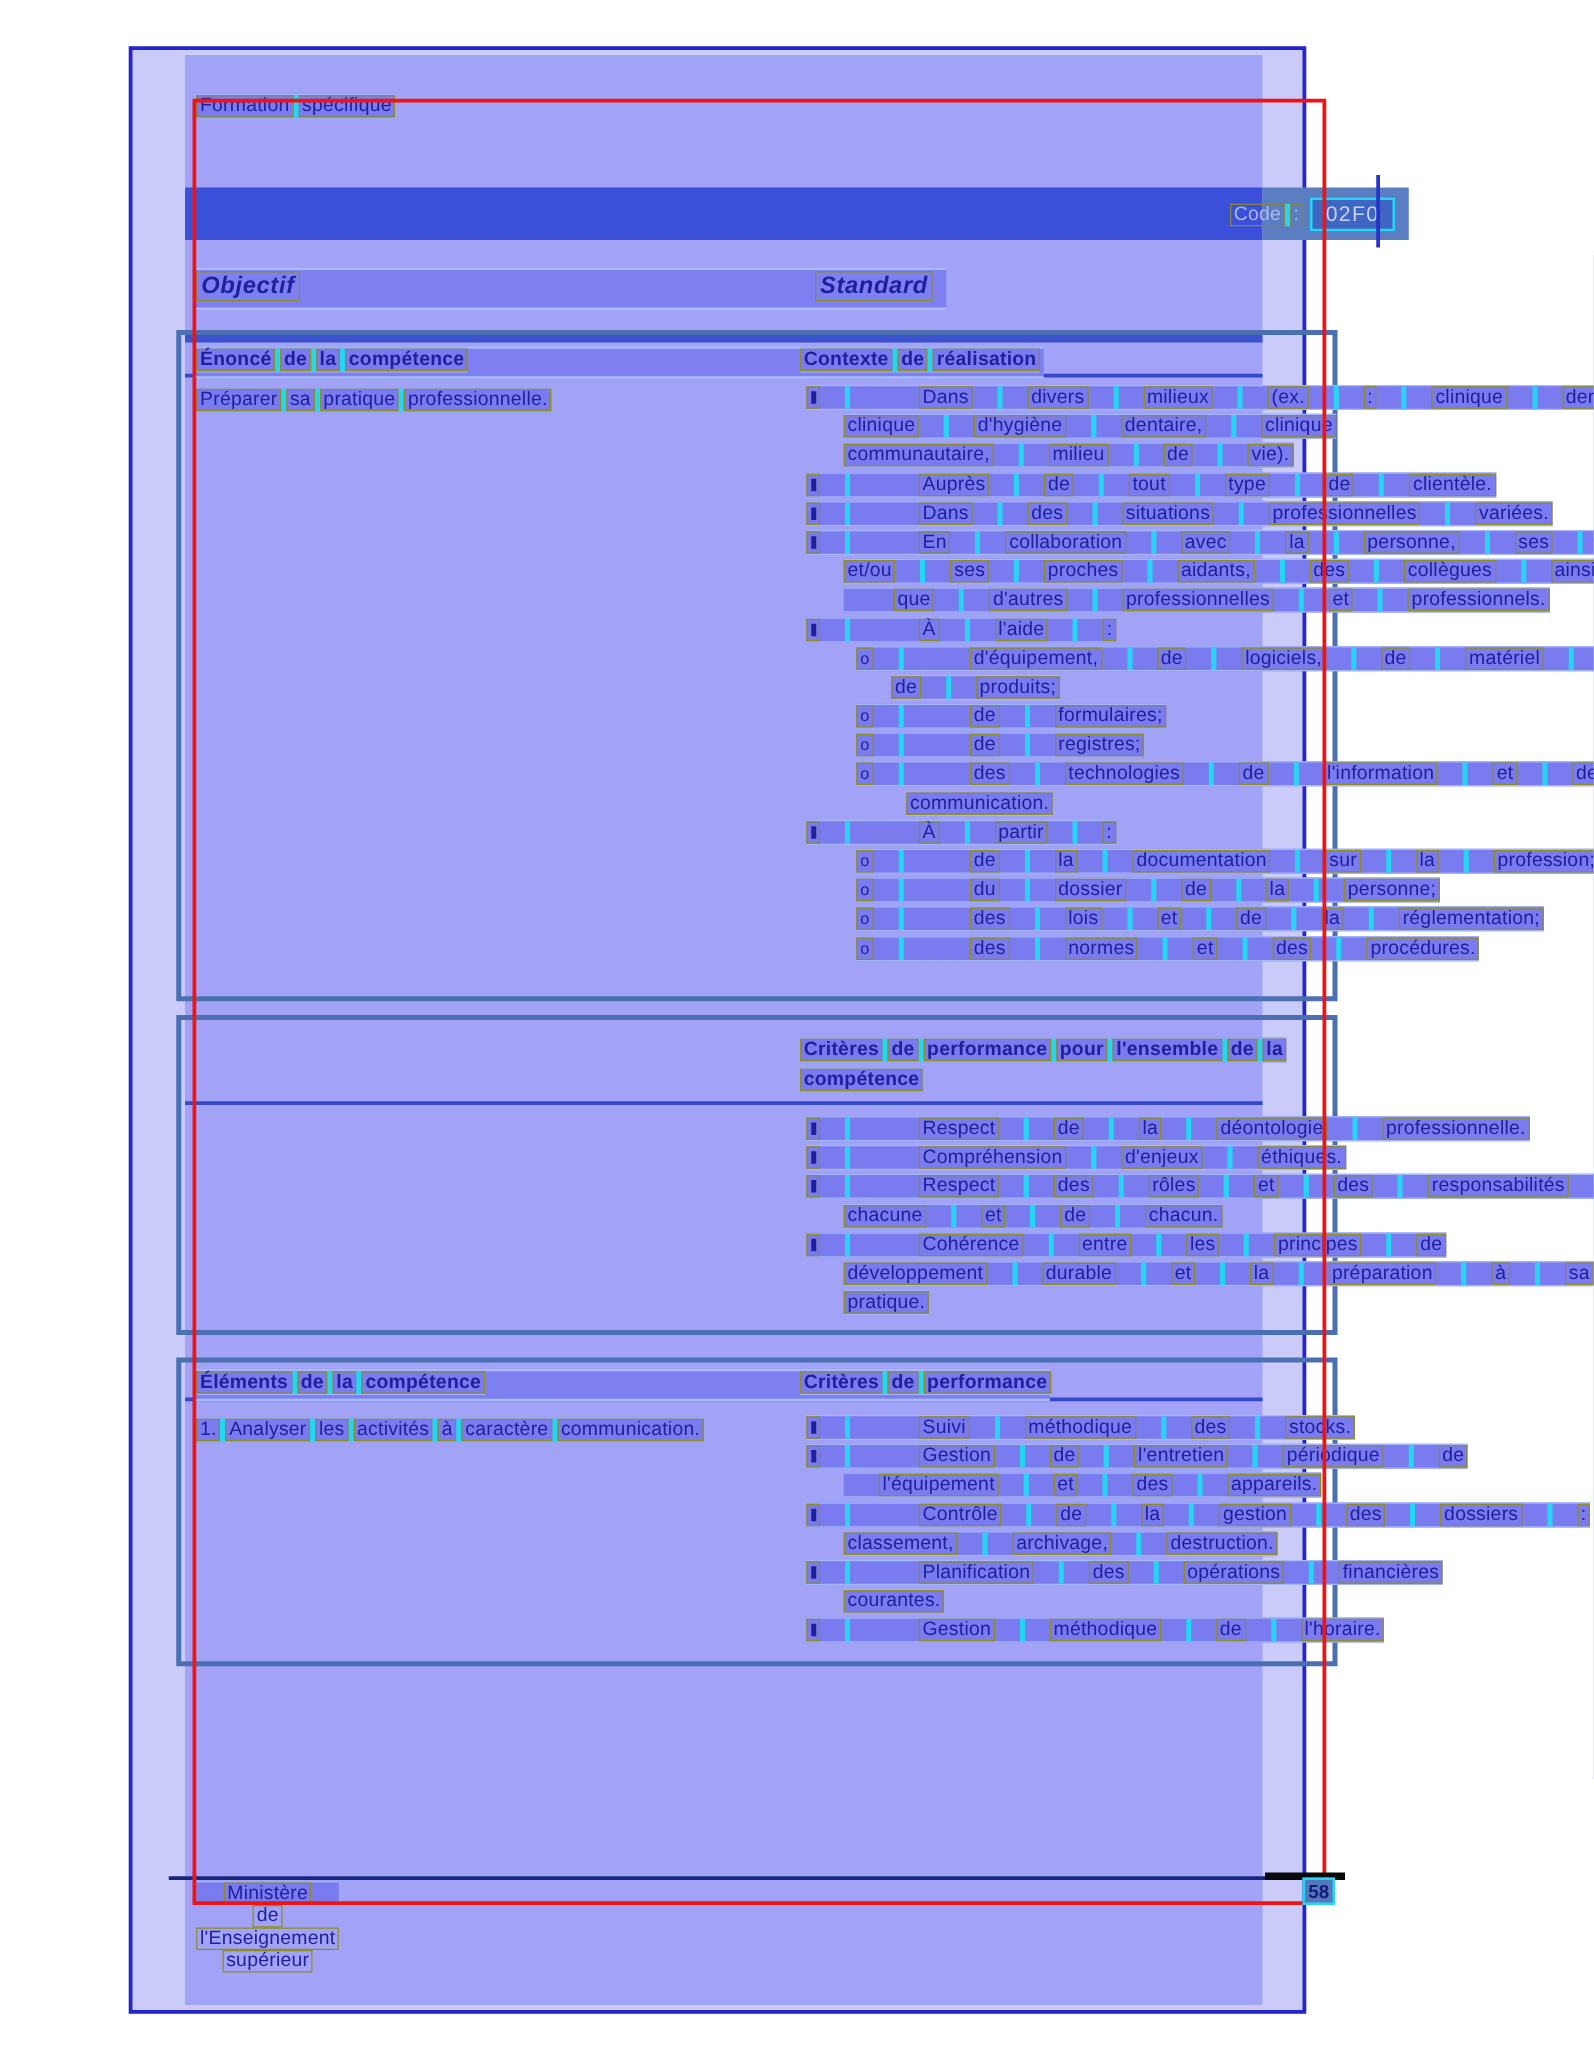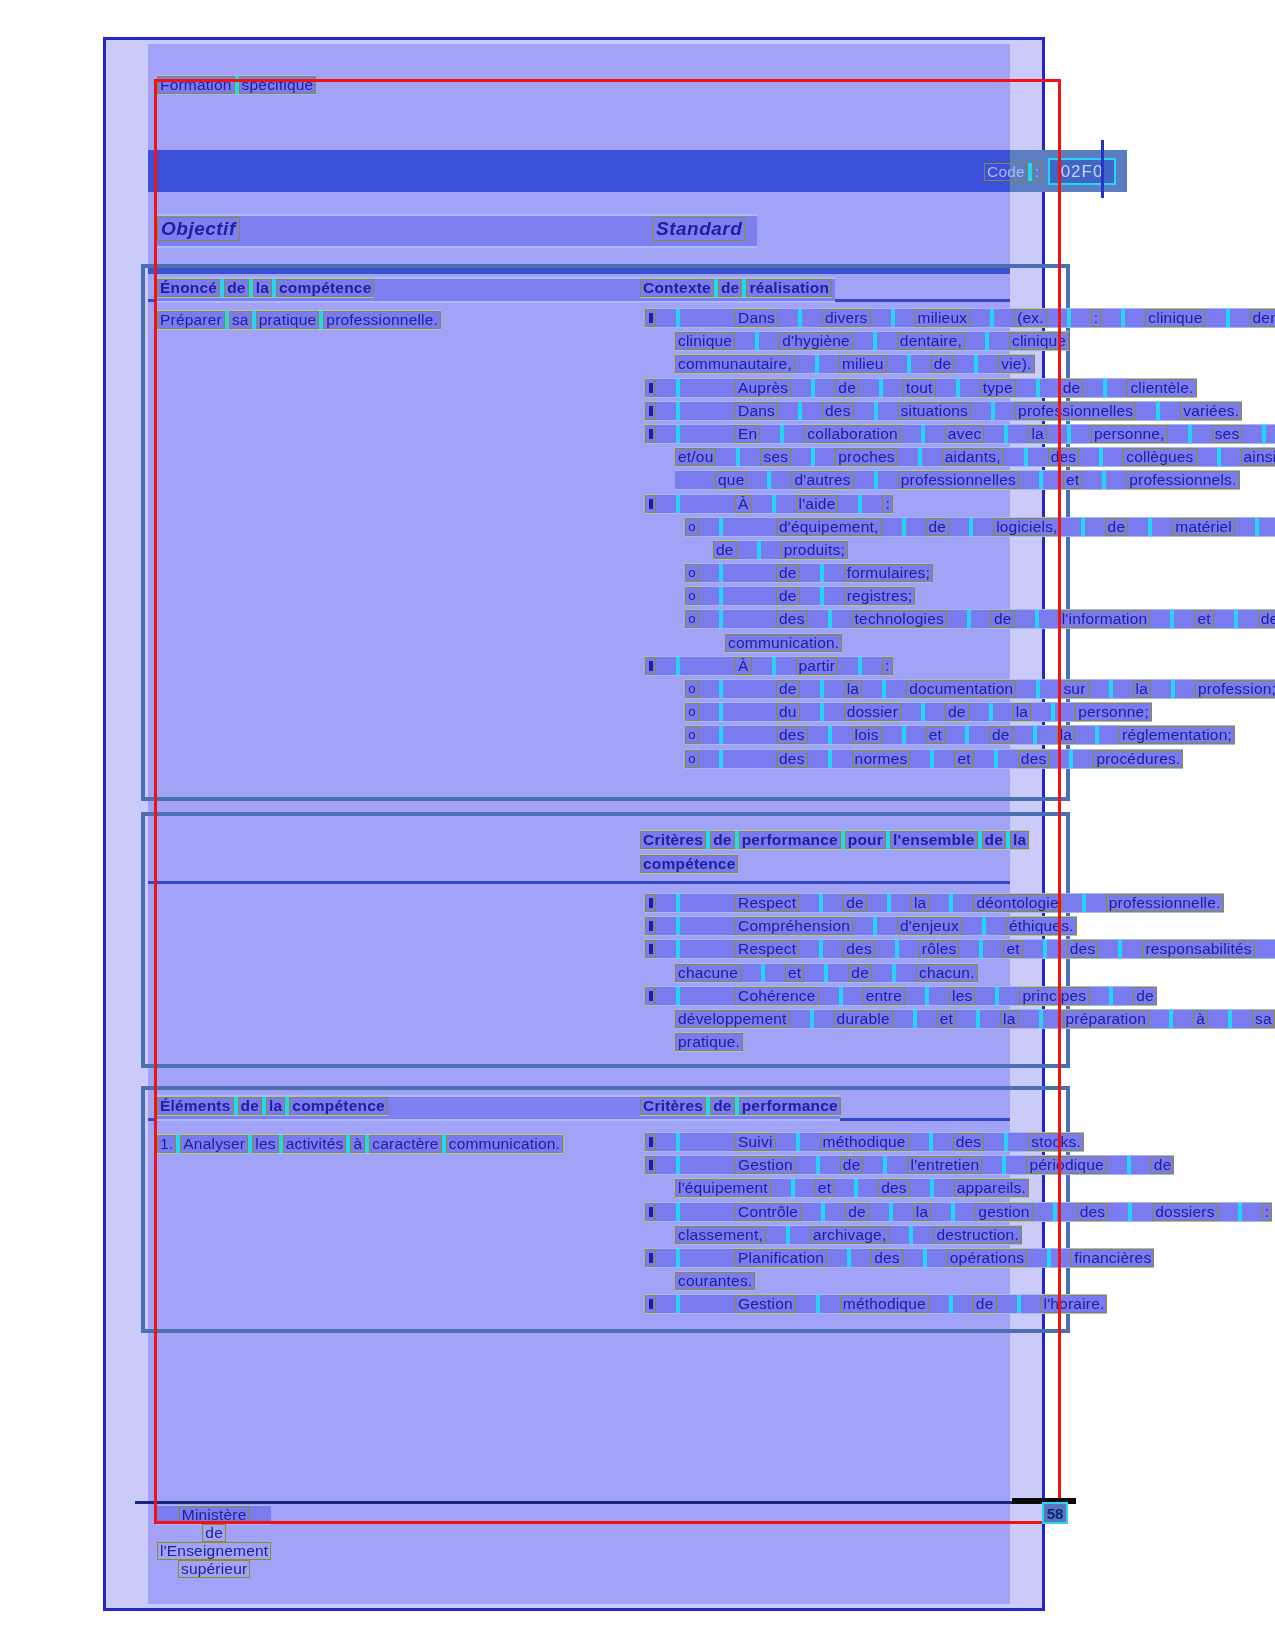--- a/index.html
+++ b/index.html
@@ -580,21 +580,21 @@
       <span class="w">Gestion</span>
       <span class="g"></span>
       <span class="w">de</span>
       <span class="g"></span>
       <span class="w">l'entretien</span>
       <span class="g"></span>
       <span class="w">périodique</span>
       <span class="g"></span>
       <span class="w">de</span>
     </div>
-    <div class="ln" style="margin-left: 30px;">
+    <div class="ln" style="margin-left: 30px; padding-left: 28px;">
       <span class="w">l'équipement</span>
       <span class="g"></span>
       <span class="w">et</span>
       <span class="g"></span>
       <span class="w">des</span>
       <span class="g"></span>
       <span class="w">appareils.</span>
     </div>
     <div class="ln" style="margin-left: 0px;">
       <span class="mk">

